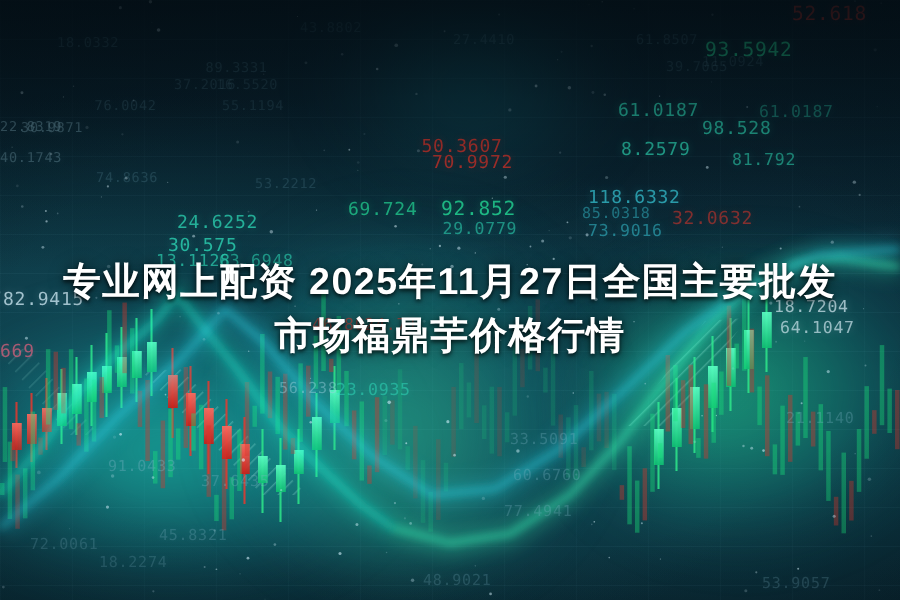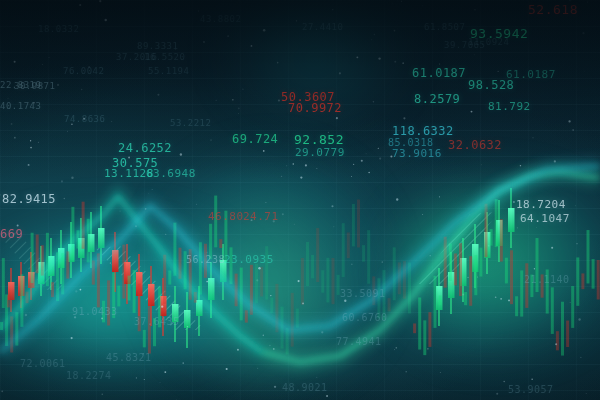--- a/index.html
+++ b/index.html
@@ -528,15 +528,17 @@
       <div class="pricetag" style="left: 64px; top: 114px; font-size: 9px; color: rgb(106, 166, 186); opacity: 0.3; text-shadow: rgba(106, 166, 186, 0.333) 0px 0px 6px;">74.8636</div>
       <div class="pricetag" style="left: 170px; top: 118px; font-size: 9px; color: rgb(106, 166, 186); opacity: 0.26; text-shadow: rgba(106, 166, 186, 0.333) 0px 0px 6px;">53.2212</div>
       <div class="pricetag" style="left: 424px; top: 22px; font-size: 9px; color: rgb(106, 166, 186); opacity: 0.3; text-shadow: rgba(106, 166, 186, 0.333) 0px 0px 6px;">61.8507</div>
       <div class="pricetag" style="left: 444px; top: 40px; font-size: 9px; color: rgb(106, 166, 186); opacity: 0.26; text-shadow: rgba(106, 166, 186, 0.333) 0px 0px 6px;">39.7065</div>
       <div class="pricetag" style="left: 468px; top: 37px; font-size: 9px; color: rgb(106, 166, 186); opacity: 0.26; text-shadow: rgba(106, 166, 186, 0.333) 0px 0px 6px;">11.0924</div>
     </div>
 
   <div class="layer" id="bg-vignette"></div>
 
   <div id="headline">
+    <span class="ln">专业网上配资 2025年11月27日全国主要批发</span>
+    <span class="ln">市场福鼎芋价格行情</span>
   </div>
 
 </div>
 
 </body></html>

